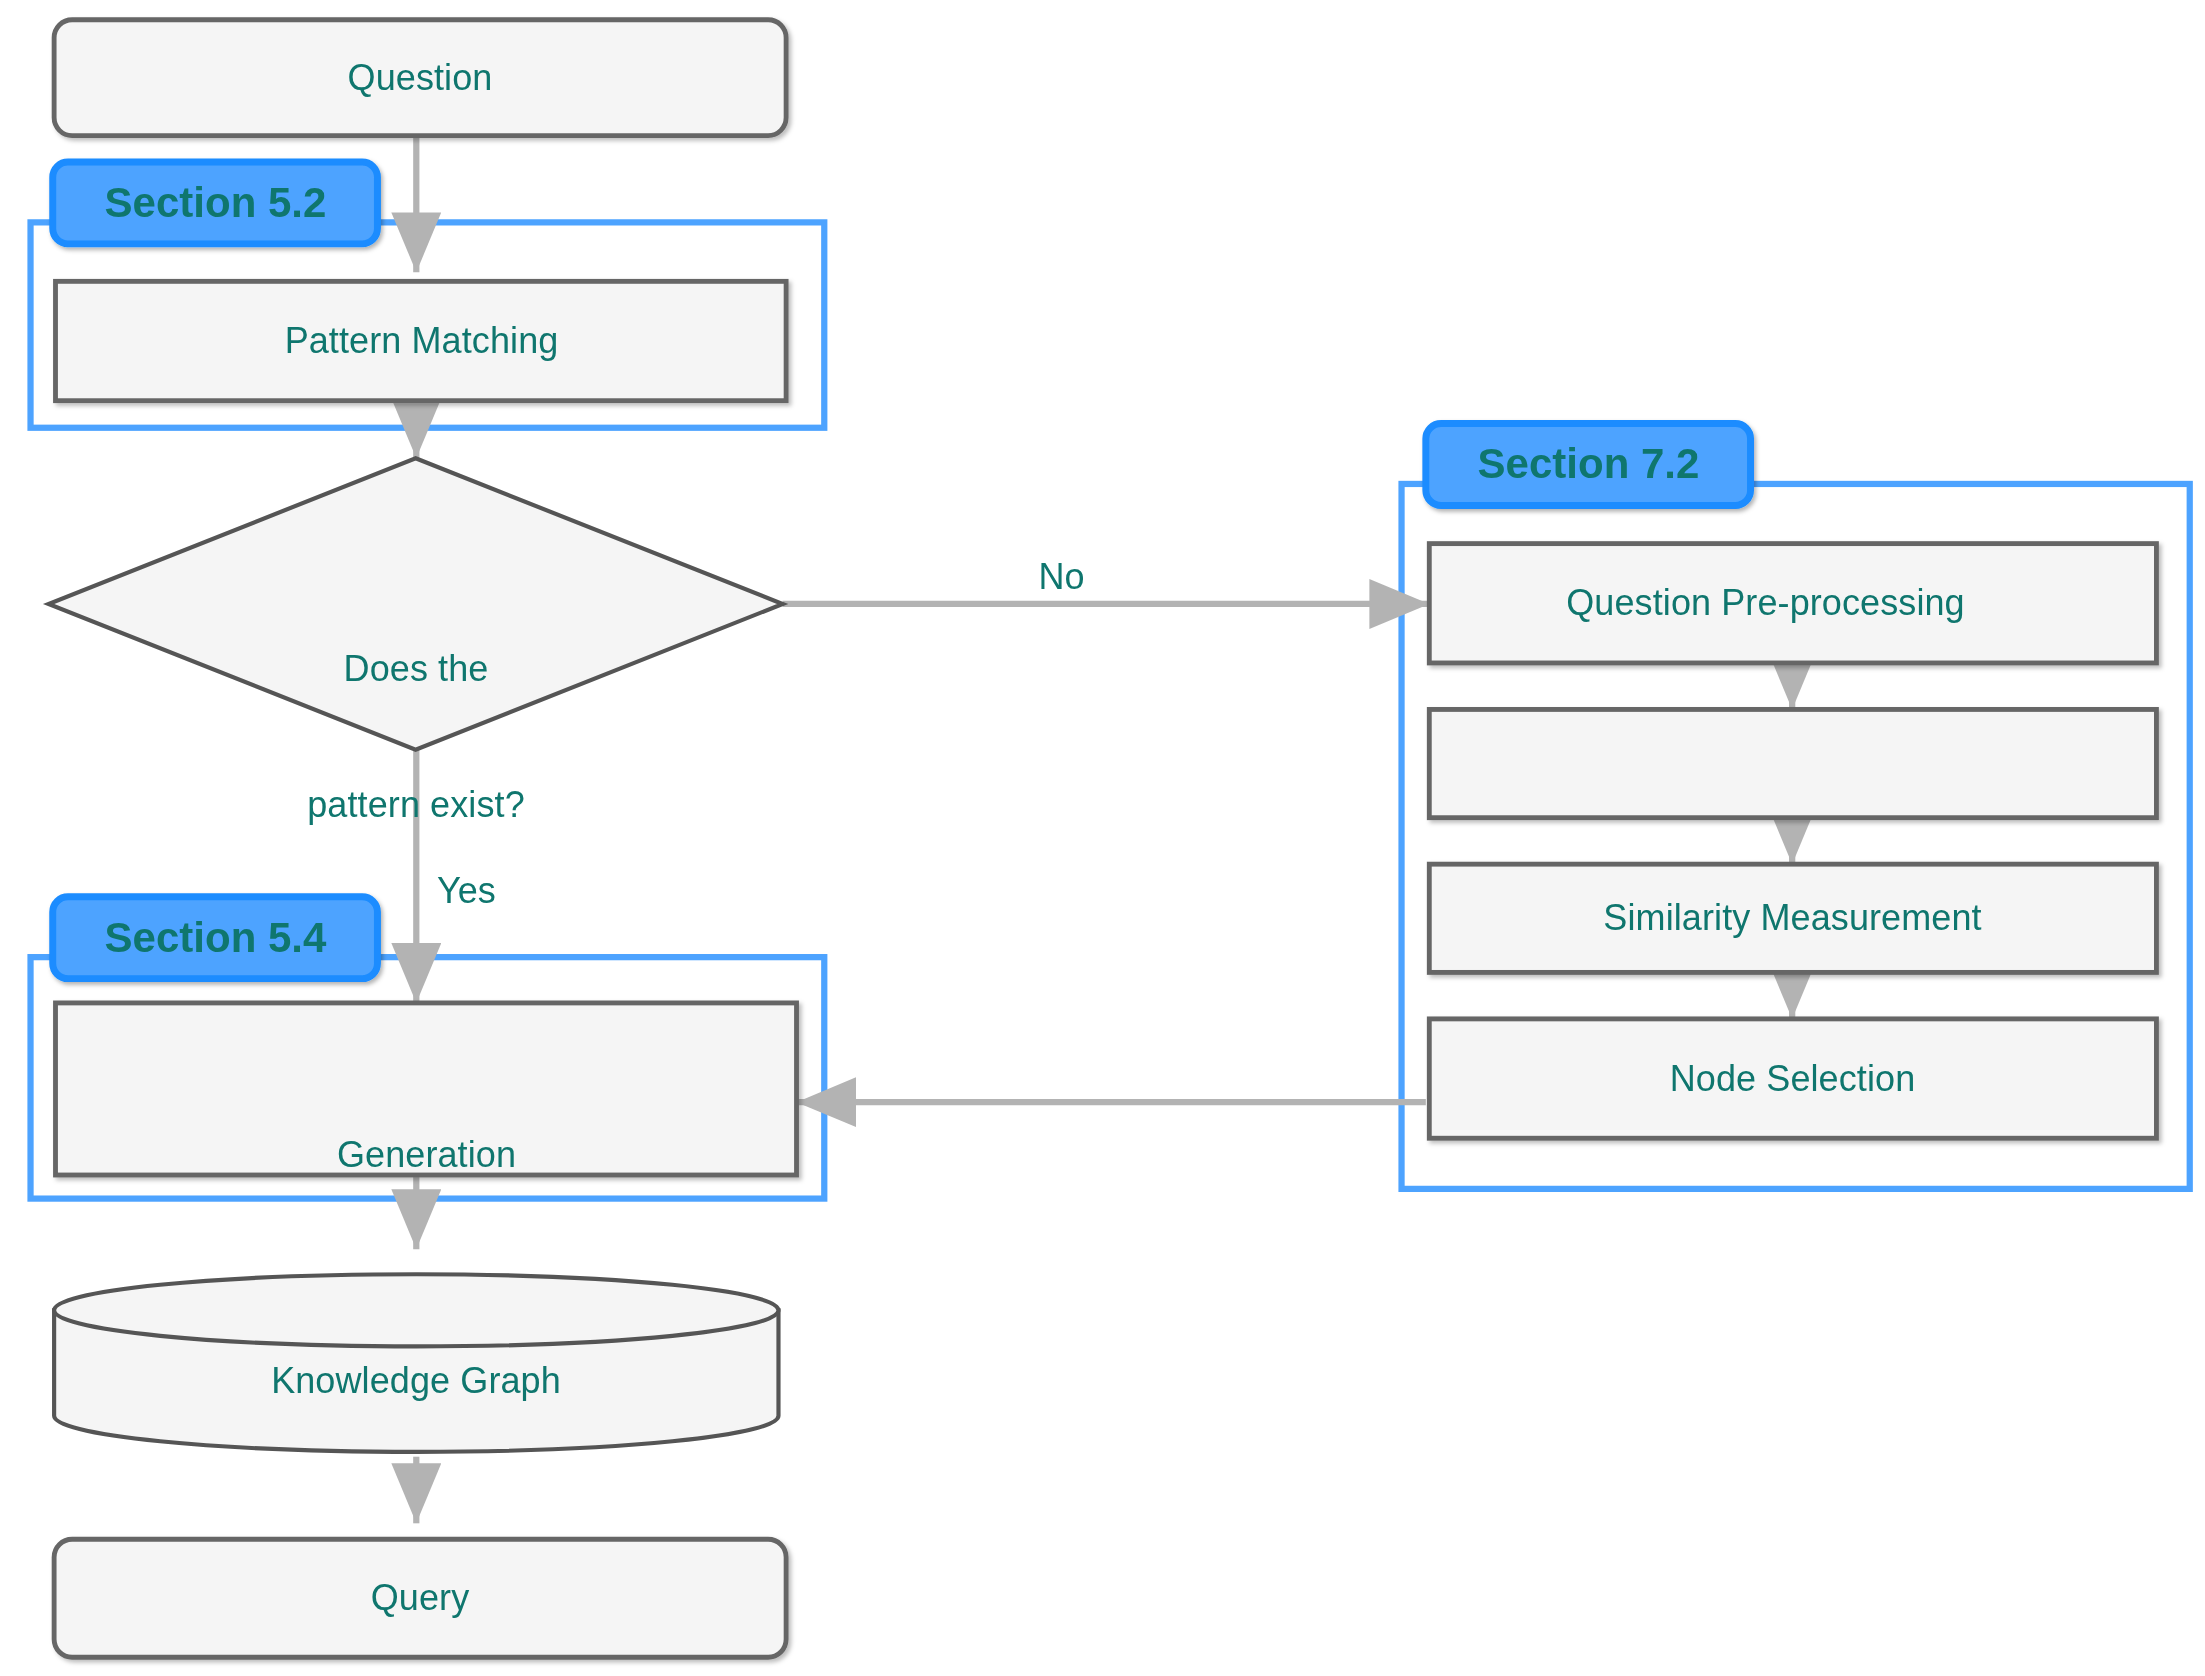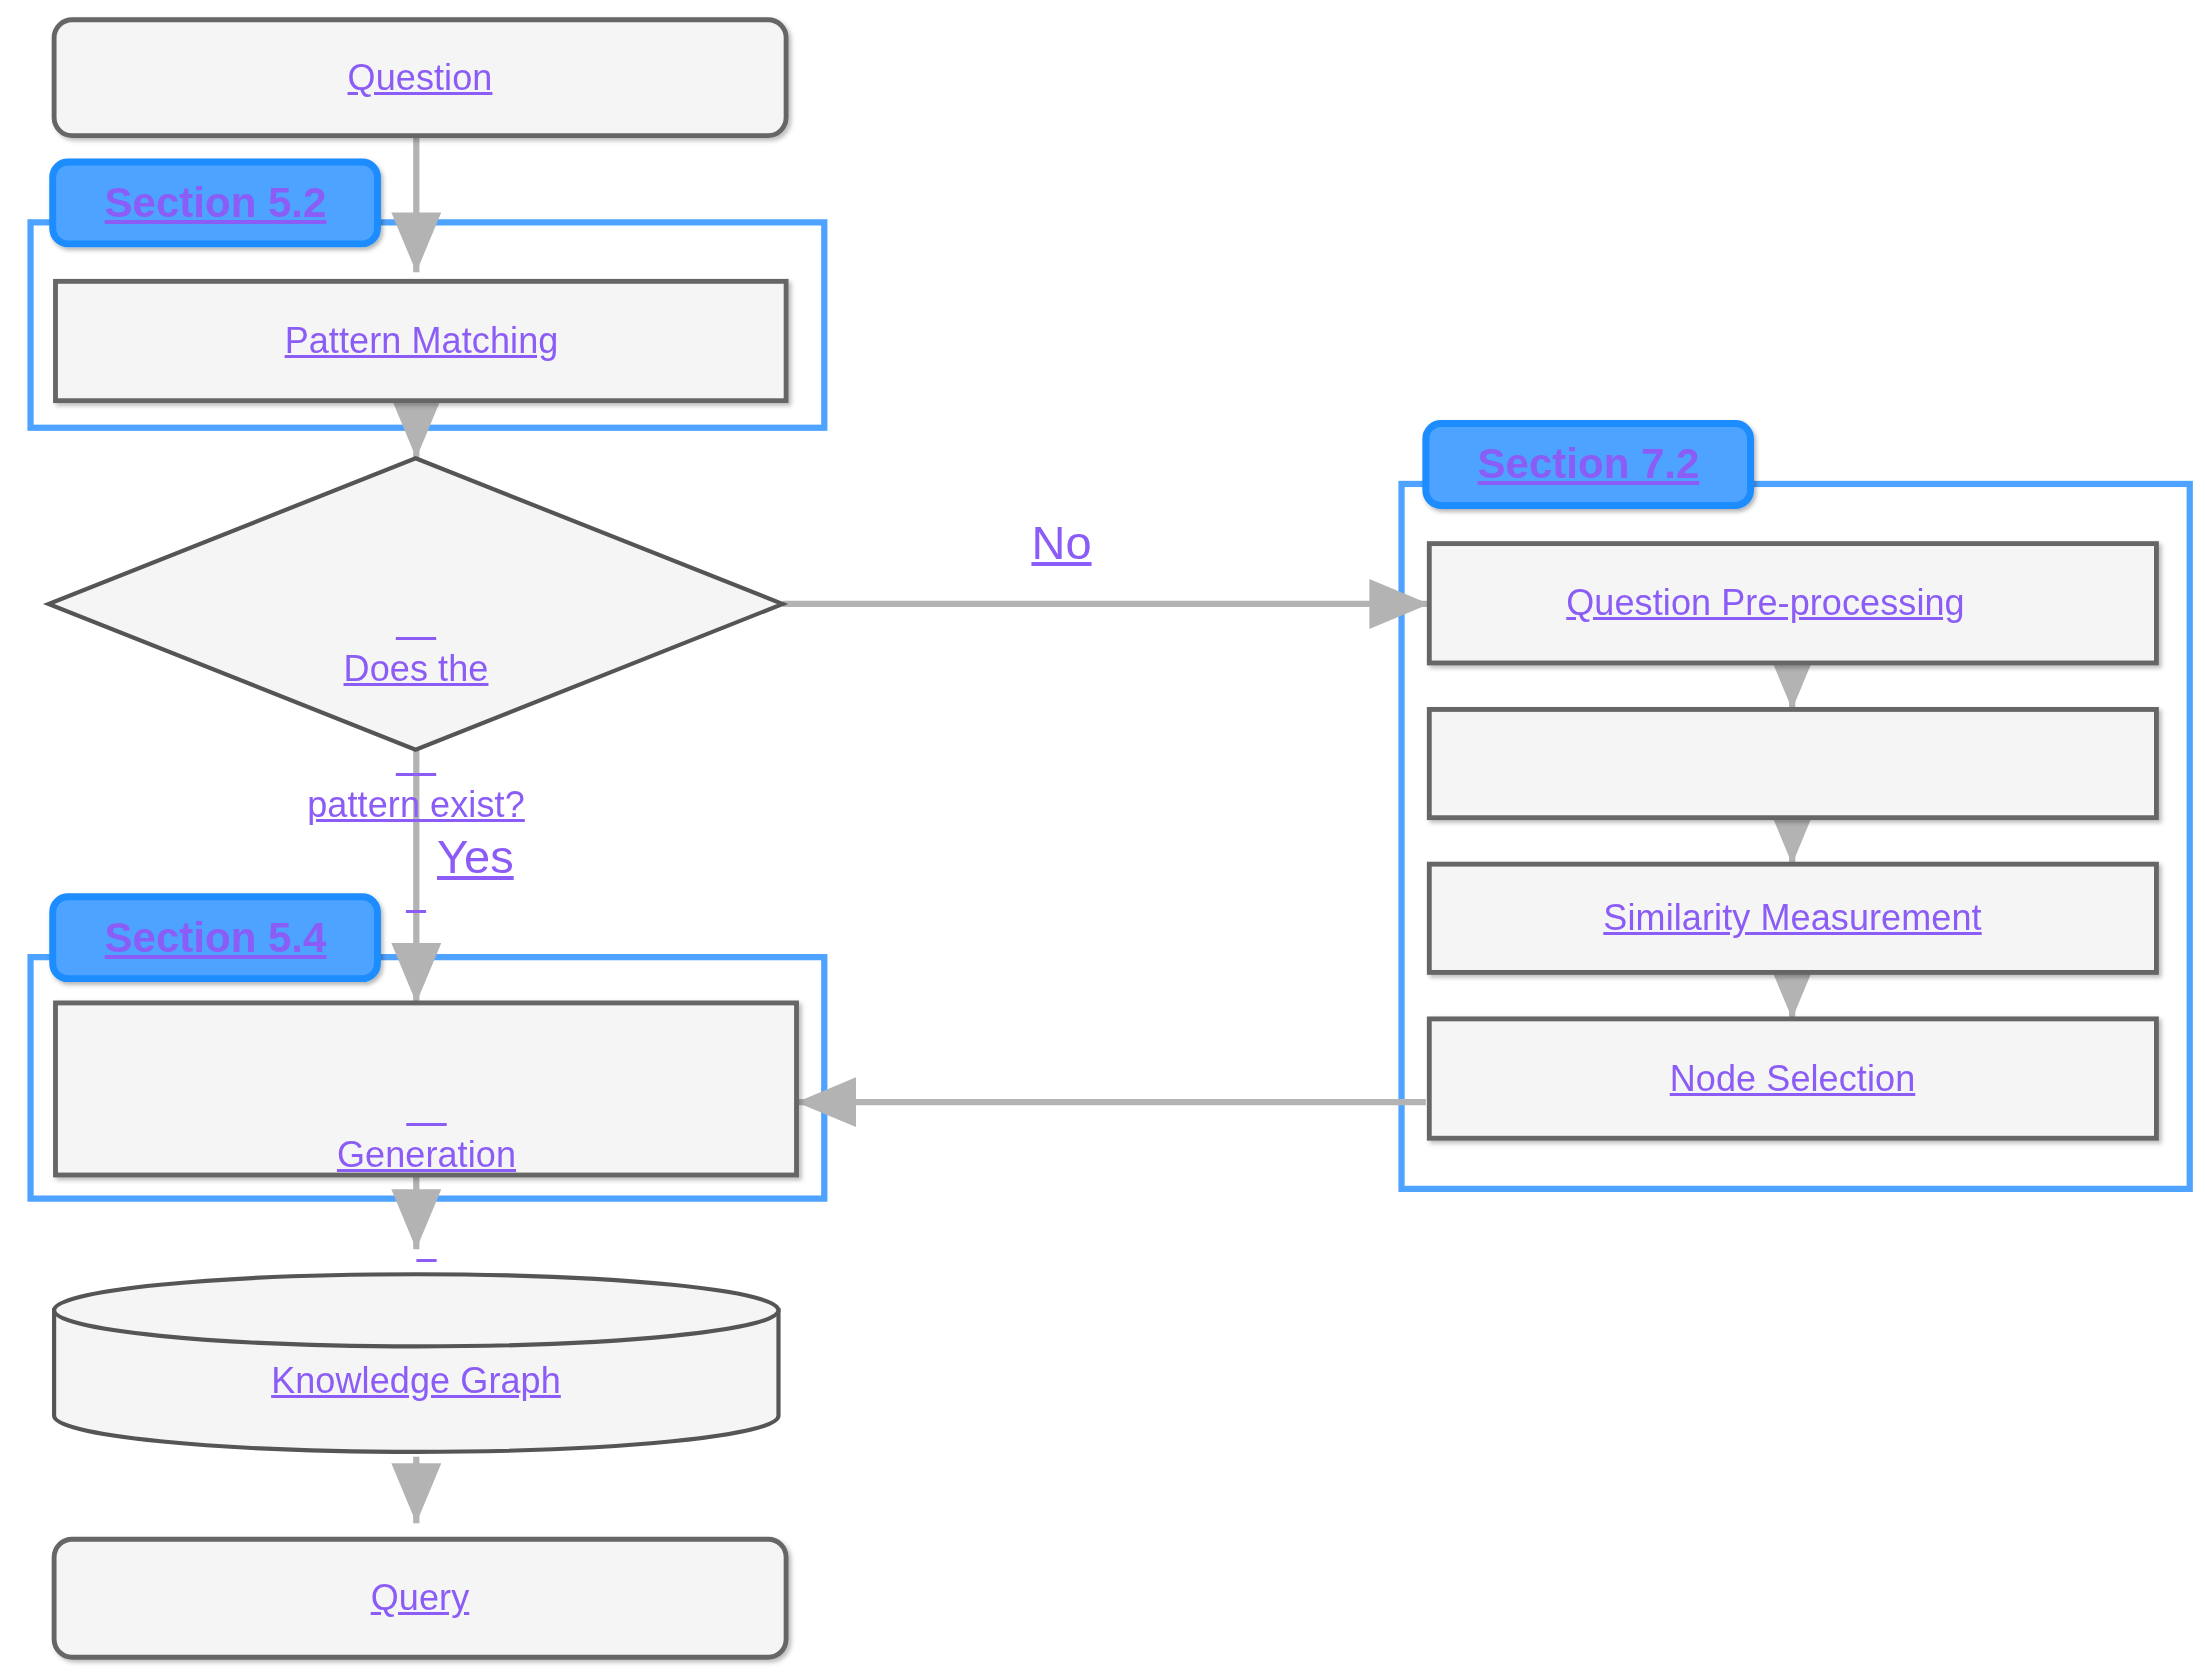--- a/index.html
+++ b/index.html
@@ -22,32 +22,32 @@
     height: 1677px;
     display: block;
   }
   .node-label,
   .edge-label,
   .badge-label {
     position: absolute;
     margin: 0;
     white-space: pre;
     text-align: center;
-    color: #8b5cf6;
+    color: #0f766e;
     pointer-events: none;
-    text-decoration: underline;
   }
   .node-label {
     font-size: 36px;
     line-height: 1.26;
     letter-spacing: 0.1px;
   }
   .edge-label {
-    font-size: 47px;
+    font-size: 36px;
     line-height: 1.2;
+    margin-top: 33px;
   }
   .badge-label {
     font-size: 42px;
     font-weight: bold;
     line-height: 1.1;
   }
   .label-box {
     display: flex;
     align-items: center;
     justify-content: center;

